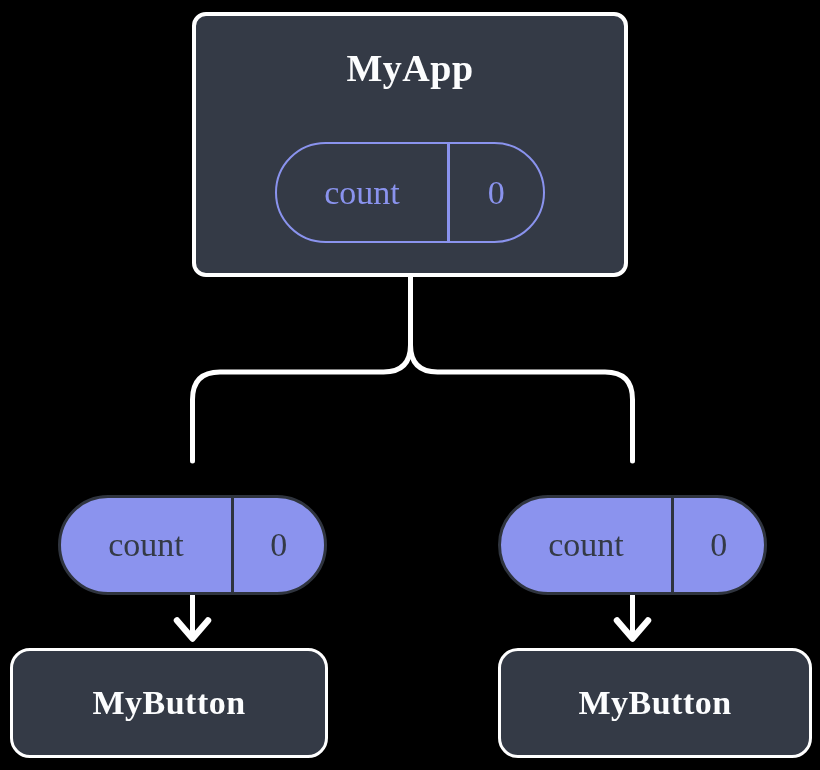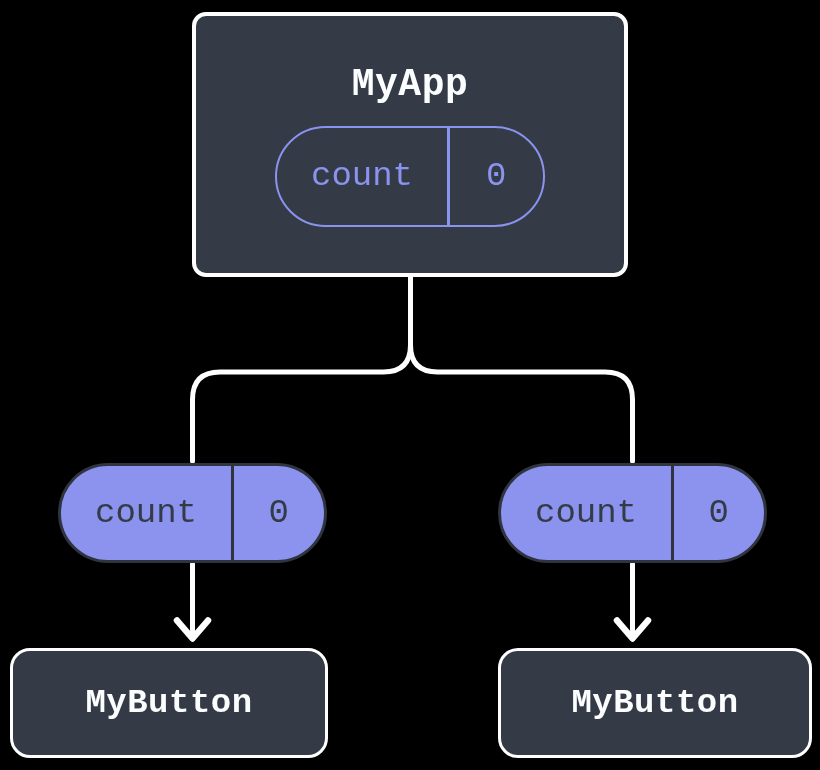--- a/index.html
+++ b/index.html
@@ -1,21 +1,21 @@
 <!DOCTYPE html>
 <html><head>
 <meta charset="utf-8">
 <style>
   html, body { margin: 0; padding: 0; background: #000000; }
   .canvas {
     position: relative;
     width: 820px;
     height: 770px;
     background: #000000;
-    font-family: Liberation Mono, monospace;
+    font-family: Liberation Serif, serif;
     overflow: hidden;
   }
   .connector-svg {
     position: absolute;
     left: 0; top: 0;
     width: 820px; height: 770px;
     pointer-events: none;
   }
   .node {
     position: absolute;
@@ -51,20 +51,21 @@
   }
   .node-child-left  { left: 10px;  top: 648px; width: 318px; height: 110px; }
   .node-child-right { left: 498px; top: 648px; width: 314px; height: 110px; }
 
   .pill {
     box-sizing: border-box;
     display: flex;
     align-items: stretch;
     border-radius: 999px;
     overflow: hidden;
+    margin-top: 32px;
   }
   .pill-cell {
     display: flex;
     align-items: center;
     justify-content: center;
     font-size: 34px;
   }
   .pill-cell-label { width: 170px; }
   .pill-cell-value { flex: 1; }
   .pill-divider { width: 2.5px; }

